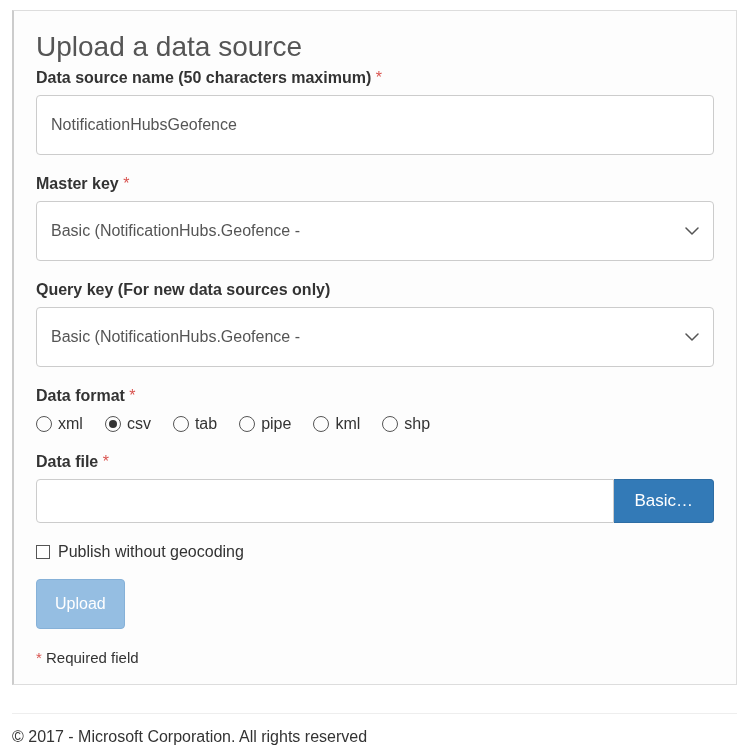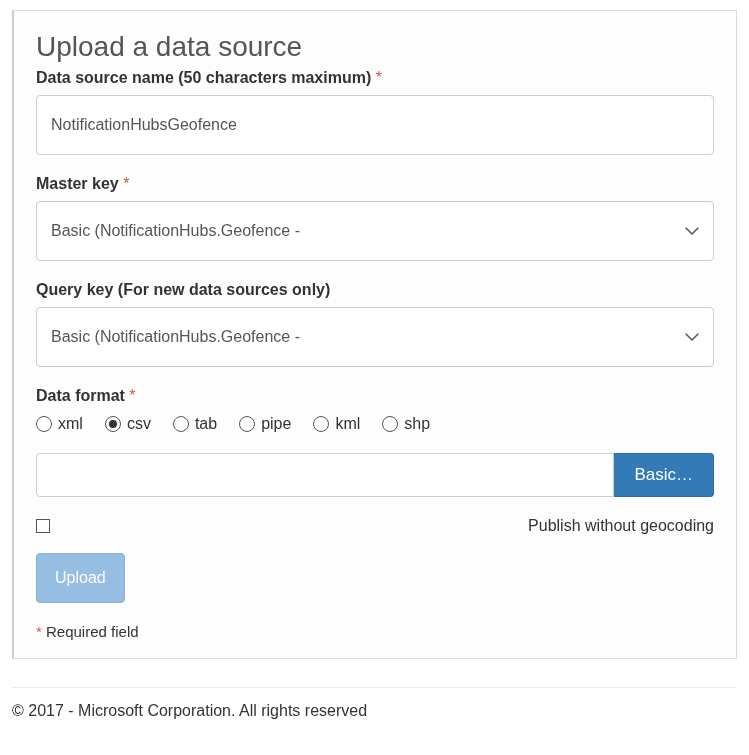--- a/index.html
+++ b/index.html
@@ -136,21 +136,20 @@
       cursor: pointer;
       display: flex;
       align-items: center;
     }
     .checkbox-row {
       display: flex;
       align-items: center;
       gap: 8px;
       margin-bottom: 18px;
       cursor: pointer;
-      justify-content: space-between;
     }
     .checkbox-box {
       width: 14px;
       height: 14px;
       border: 1.5px solid #555;
       background: #fff;
       flex-shrink: 0;
     }
     .upload-btn {
       background: #8ab8e0;
@@ -256,20 +255,24 @@
       </div>
       <div class="radio-item">
         <span class="radio-circle"></span>
         <span class="radio-label">shp</span>
       </div>
     </div>
   </div>
 
   
   <div class="form-group">
+    <label class="form-label">
+      <span>Data file</span>
+      <span class="required-star">*</span>
+    </label>
     <div class="file-row">
       <div class="file-input">
         <span></span>
       </div>
       <button class="browse-btn">Basic…</button>
     </div>
   </div>
 
   
   <div class="checkbox-row">

